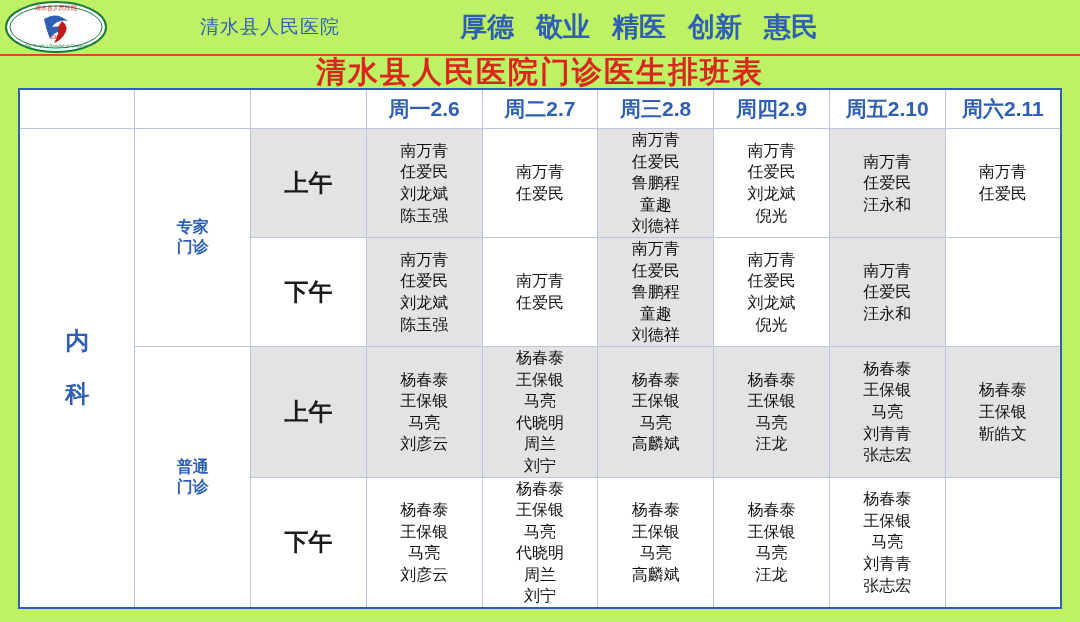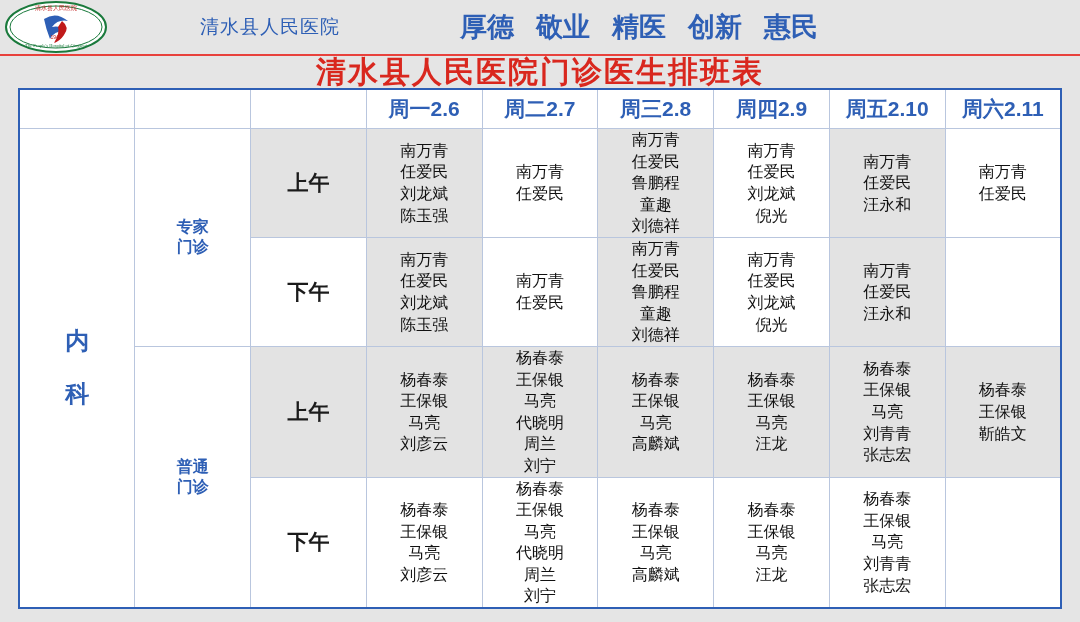--- a/index.html
+++ b/index.html
@@ -10,21 +10,21 @@
   body {
     width: 1080px;
     height: 622px;
     font-family: "Liberation Serif", "DejaVu Serif", serif;
     overflow: hidden;
   }
   #page {
     position: relative;
     width: 1080px;
     height: 622px;
-    background: #e5e5e5;
+    background: #bef264;
   }
 
   
   .header {
     position: relative;
     height: 56px;
     display: flex;
     align-items: center;
     border-bottom: 2px solid #e8413c;
     box-sizing: border-box;
@@ -121,21 +121,21 @@
     width: 74px;
     color: #2e5fb5;
     font-size: 16px;
     font-weight: bold;
     font-family: Liberation Serif, serif;
     line-height: 1.25;
   }
   .period-cell {
     width: 74px;
     color: #1b1b1b;
-    font-size: 21px;
+    font-size: 24px;
     font-weight: bold;
     font-family: "Liberation Sans", sans-serif;
   }
   .names {
     font-size: 16px;
     color: #111111;
     line-height: 1.35;
     font-family: "Liberation Serif", serif;
   }
   .names div { white-space: nowrap; }

